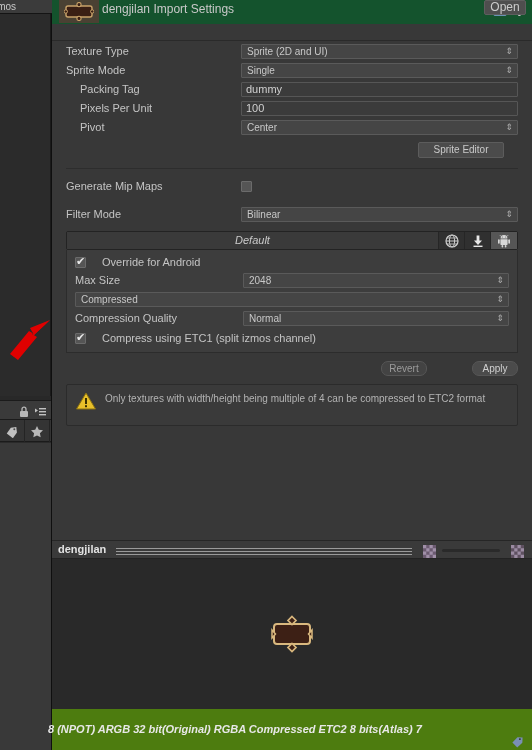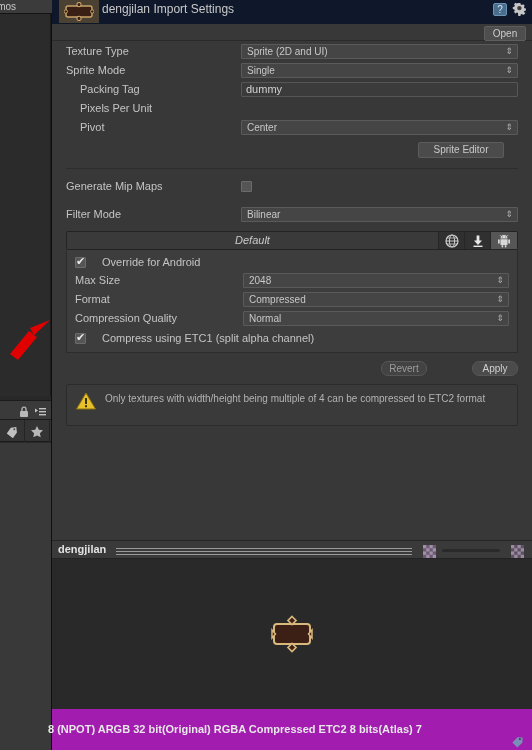--- a/index.html
+++ b/index.html
@@ -18,28 +18,28 @@
   .rail-body { position: absolute; left: 0; top: 14px; width: 51px; height: 382px; background: #2b2b2b; border-right:1px solid #1a1a1a;}
   .rail-iconrow { position: absolute; left: 0; top: 400px; width: 51px; height: 20px; background: #3a3a3a; border-top: 1px solid #1b1b1b; border-bottom:1px solid #1b1b1b;}
   .rail-iconrow .ic { position: absolute; top: 3px; }
   .rail-tabrow { position: absolute; left: 0; top: 420px; width: 51px; height: 22px; background: #343434; border-bottom: 1px solid #1b1b1b; display: flex; }
   .rail-tab { width: 25px; height: 22px; display: flex; align-items: center; justify-content: center; border-right: 1px solid #242424; }
   .rail-lower { position: absolute; left: 0; top: 442px; width: 51px; height: 308px; background: #393939; border-top:1px solid #2a2a2a;}
 
   
   .inspector { position: absolute; left: 52px; top: 0; width: 480px; height: 540px; background: #383838; }
 
-  .insp-header { position: relative; height: 24px; background: #0f172a; }
+  .insp-header { position: relative; height: 24px; background: #14532d; }
   .insp-thumb { position: absolute; left: 7px; top: 0px; width: 40px; height: 23px; background: #4a4133; display:flex; align-items:center; justify-content:center; }
   .insp-title { position: absolute; left: 50px; top: 2px; font-size: 12px; color: #c9c9c9; }
   .hdr-icons { position: absolute; right: 5px; top: 2px; display: flex; gap: 5px; align-items:center;}
   .help-ic { width: 14px; height: 13px; background: #4a6d8c; border: 1px solid #6a93b5; border-radius: 2px; color: #cfe4f3; font-size: 10px; line-height: 11px; text-align: center; }
   .gear-ic { width: 15px; height: 14px; position: relative; }
-  .open-btn { position: absolute; right: 6px; top: 26px; width: 42px; height: 15px; background: #4e4e4e;
-      border: 1px solid #5e5e5e; border-radius: 2px; font-size: 10px; color: #cccccc; text-align: center; line-height: 13px; }
+  .open-btn { position: absolute; right: 6px; top: 0; width: 42px; height: 15px; background: #4e4e4e;
+      border: 1px solid #5e5e5e; border-radius: 2px; font-size: 12px; color: #cccccc; text-align: center; line-height: 13px; }
 
   .insp-divider { height: 1px; background: #2a2a2a; margin-top: 16px; }
 
   .body { position: relative; padding: 0 14px 0 14px; }
   .row { position: relative; height: 18px; margin-top: 1px; display: flex; align-items: center; }
   .lbl { font-size: 11px; color: #c4c4c4; width: 175px; flex: none; }
   .lbl.ind { padding-left: 14px; }
 
   .field { flex: 1; height: 15px; position: relative; }
   .popup { width: 100%; height: 15px; background: #454545; border: 1px solid #5a5a5a; border-radius: 1px;
@@ -84,21 +84,21 @@
   .prev-name { position: absolute; left: 6px; top: 2px; font-size: 11px; font-weight: bold; color: #e3e3e3; }
   .prev-lines { position: absolute; left: 64px; top: 7px; right: 120px; height: 6px; }
   .prev-lines div { height: 1px; background: #9a9a9a; margin-bottom: 2px; }
   .prev-rgb { position: absolute; right: 96px; top: 3px; width: 13px; height: 13px; }
   .prev-slider { position: absolute; right: 32px; top: 8px; width: 58px; height: 3px; background: #2a2a2a; border-radius:2px; }
   .prev-alpha { position: absolute; right: 8px; top: 3px; width: 13px; height: 13px; }
 
   .prev-canvas { position: relative; height: 150px; background: #292929; }
   .prev-sprite { position: absolute; left: 50%; top: 50%; transform: translate(-50%,-50%); width: 46px; height: 38px; }
 
-  .prev-status { position: absolute; bottom: 0; left: 0; width: 480px; height: 41px; background: #a21caf; }
+  .prev-status { position: absolute; bottom: 0; left: 0; width: 480px; height: 41px; background: #4d7c0f; font-style: italic; }
   .status-txt { position: absolute; left: -4px; top: 14px; width: 500px; font-size: 11px; font-weight: bold;
       color: #e8e8e8; white-space: nowrap; letter-spacing: 0px; }
   .status-tag { position: absolute; right: 8px; bottom: 3px; width: 13px; height: 13px; }
 
   
   .red-arrow { position: absolute; left: 6px; top: 318px; width: 52px; height: 46px; pointer-events: none; }
 </style>
 </head>
 <body>
 
@@ -199,20 +199,23 @@
 
       <div class="row">
         <div class="lbl ind">Packing Tag</div>
         <div class="field">
           <div class="textin">dummy</div>
         </div>
       </div>
 
       <div class="row">
         <div class="lbl ind">Pixels Per Unit</div>
+        <div class="field">
+          <div class="textin">100</div>
+        </div>
       </div>
 
       <div class="row">
         <div class="lbl ind">Pivot</div>
         <div class="field">
           <div class="popup">
             <span>Center</span>
             <span class="arr">⇕</span>
           </div>
         </div>
@@ -284,42 +287,41 @@
           <div class="lbl" style="width:168px;">Max Size</div>
           <div class="field">
             <div class="popup">
               <span>2048</span>
               <span class="arr">⇕</span>
             </div>
           </div>
         </div>
 
         <div class="row">
-          <div class="lbl" style="width:168px;">Format</div>
           <div class="field">
             <div class="popup">
               <span>Compressed</span>
               <span class="arr">⇕</span>
             </div>
           </div>
         </div>
 
         <div class="row">
           <div class="lbl" style="width:168px;">Compression Quality</div>
           <div class="field">
             <div class="popup">
               <span>Normal</span>
               <span class="arr">⇕</span>
             </div>
           </div>
         </div>
 
         <div class="cbrow" style="margin-top:5px;">
           <div class="checkbox on"></div>
-          <span class="cblbl">Compress using ETC1 (split alpha channel)</span>
+          <span class="cblbl">Compress using ETC1 (split izmos channel)</span>
         </div>
       </div>
 
       <div class="btn-row">
         <div class="sm-btn">Revert</div>
         <div class="sm-btn en">Apply</div>
       </div>
 
       <div class="helpbox">
         <div class="warn-ic">

